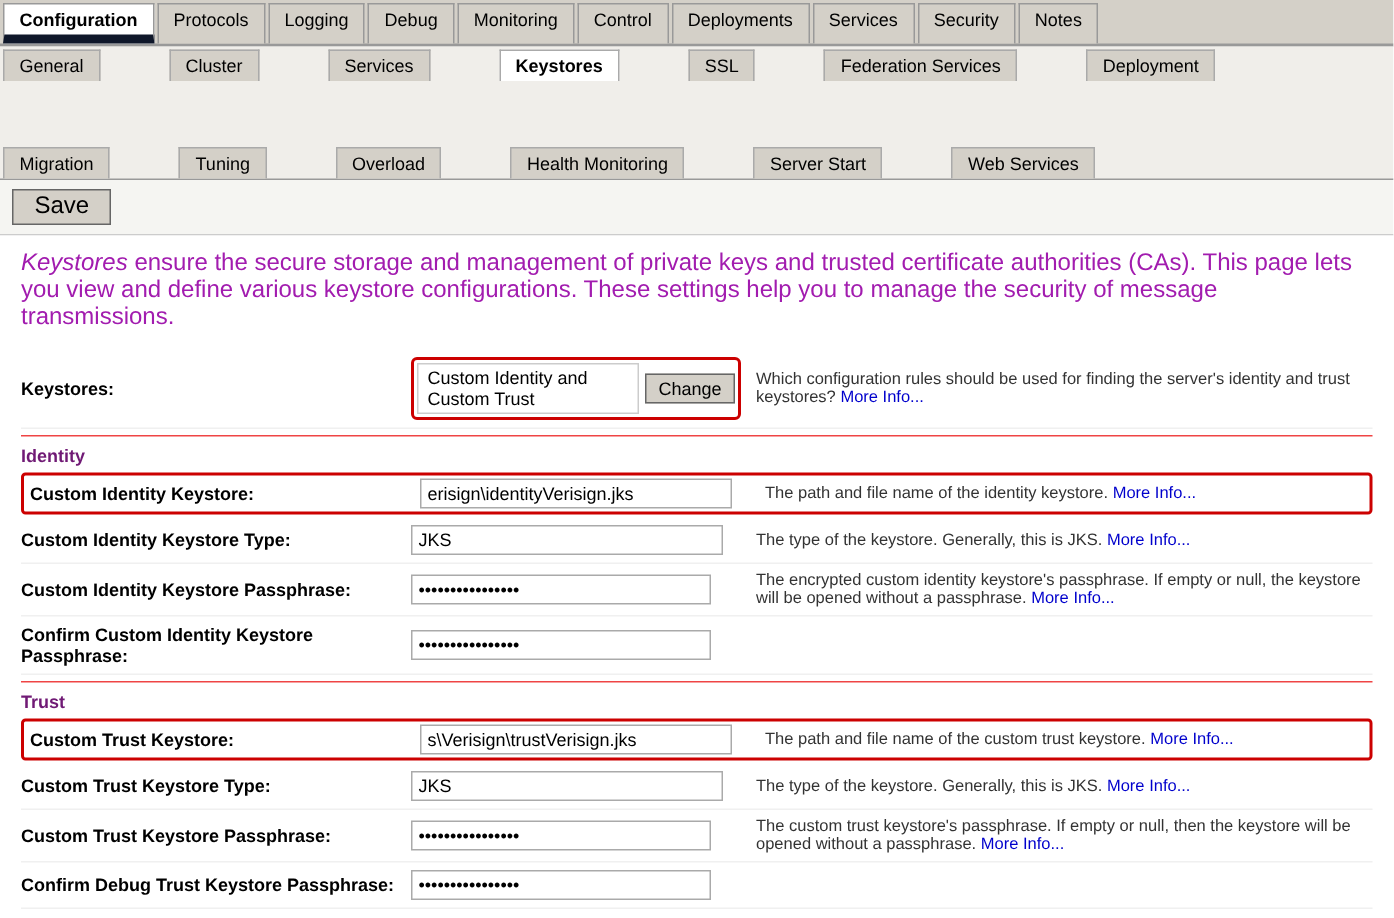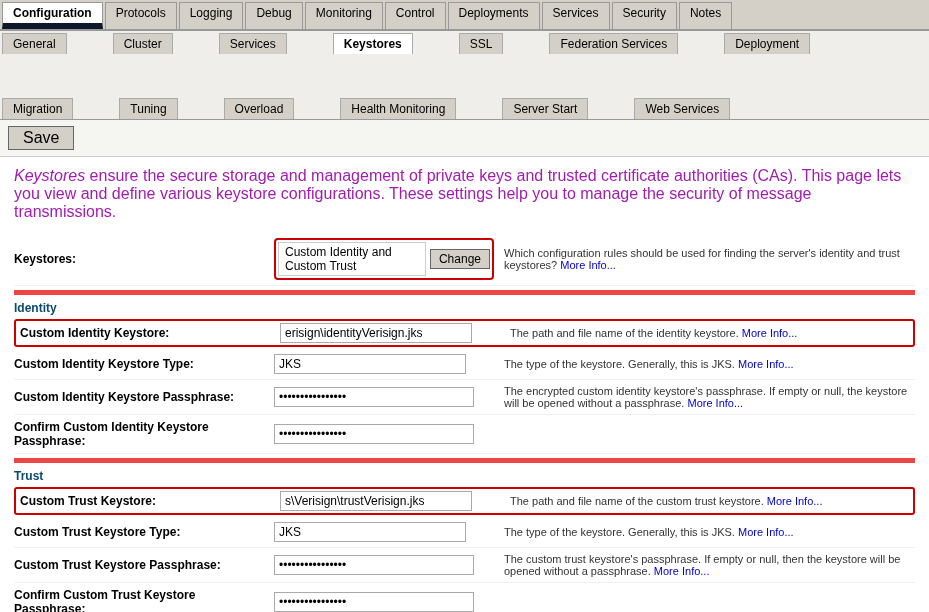--- a/index.html
+++ b/index.html
@@ -109,21 +109,21 @@
       font-size: 11px;
       color: #333;
     }
     .form-help a {
       color: #0000cc;
       text-decoration: none;
       text-align: right;
     }
 
     input[type="text"] {
-      width: 192px;
+      width: 208px;
       padding: 2px 4px;
       border: 1px solid #aaa;
       font-size: 12px;
     }
     input[type="password"] {
       width: 200px;
       padding: 2px 4px;
       border: 1px solid #aaa;
       font-size: 12px;
     }
@@ -147,25 +147,25 @@
     .change-btn {
       padding: 2px 8px;
       border: 1px solid #666;
       background: #d4d0c8;
       cursor: pointer;
       font-size: 12px;
     }
 
     
     .section-header {
-      color: #0c4a6e;
+      color: #701a75;
       font-weight: bold;
       font-size: 12px;
       padding: 6px 0 2px 0;
-      border-top: 5px solid #ef4444;
+      border-top: 1px solid #ef4444;
       margin-top: 4px;
     }
   </style>
 </head>
 <body>
 
 <div class="tab-bar">
   <div class="tab active">Configuration</div>
   <div class="tab">Protocols</div>
   <div class="tab">Logging</div>
@@ -283,20 +283,20 @@
     <div class="form-label">Custom Trust Keystore Passphrase:</div>
     <div class="form-input-area">
       <input type="password" value="1234567890123456" style="">
     </div>
     <div class="form-help">
       <span>The custom trust keystore's passphrase. If empty or null, then the keystore will be opened without a passphrase.</span> <a href="#">More Info...</a>
     </div>
   </div>
 
   <div class="form-row">
-    <div class="form-label">Confirm Custom Trust Keystore Passphrase:</div>
+    <div class="form-label">Confirm Debug Trust Keystore Passphrase:</div>
     <div class="form-input-area">
       <input type="password" value="1234567890123456" style="">
     </div>
     <div class="form-help"></div>
   </div>
 
 </div>
 
 </body></html>

